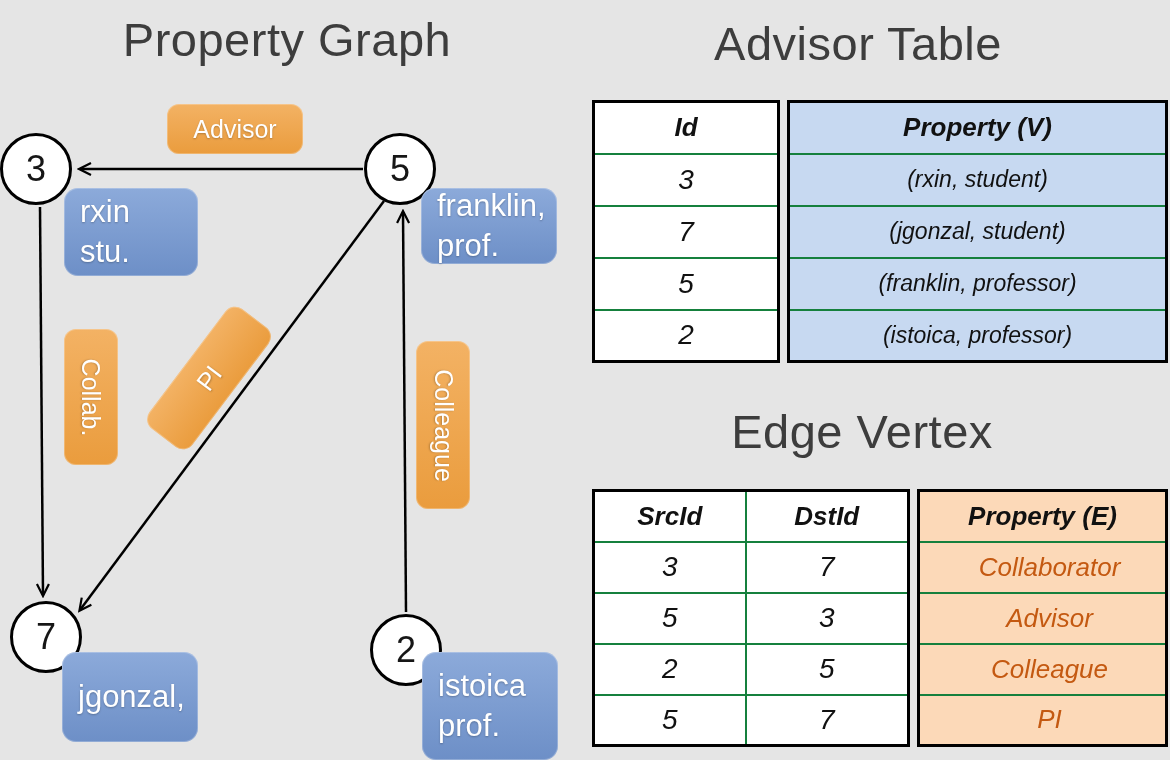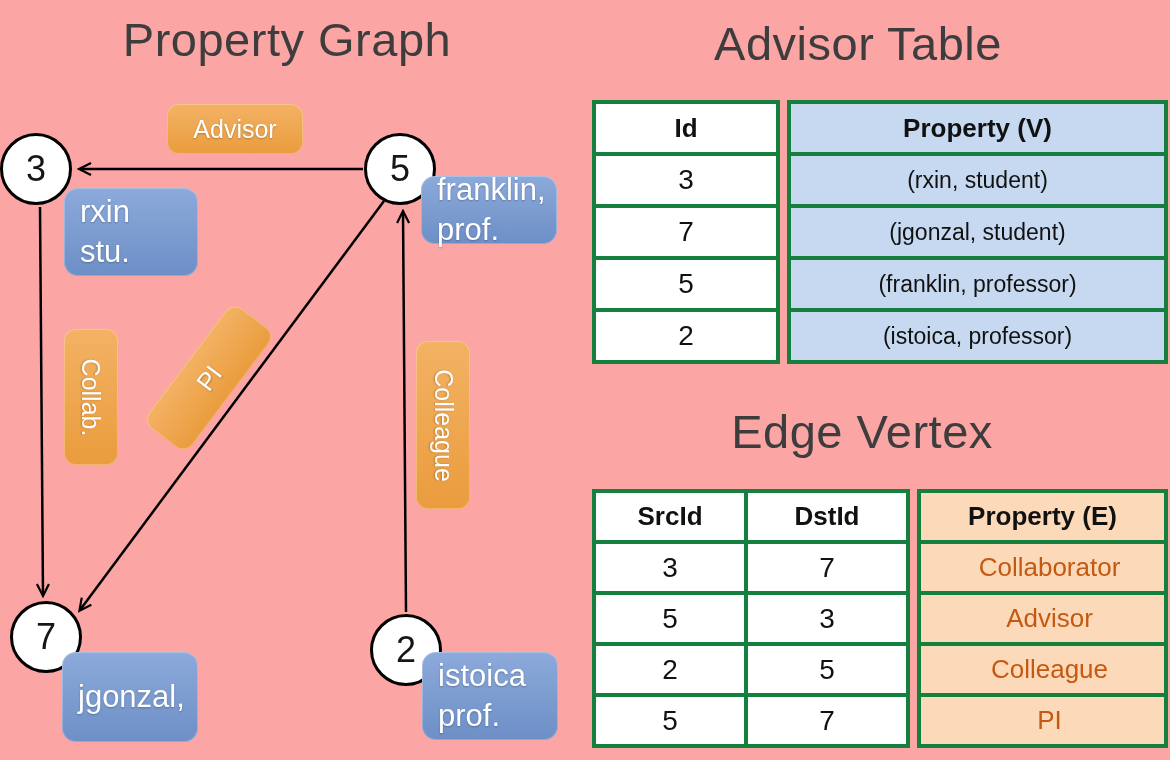--- a/index.html
+++ b/index.html
@@ -1,21 +1,21 @@
 <!DOCTYPE html>
 <html style="--title-text: #3d3d3d; --vertex-box-top: #8caada; --vertex-box-bottom: #6d8fc7; --edge-box-top: #f3b264; --edge-box-bottom: #ea9c3d; --vertex-cell-bg: #c7d9f1; --edge-cell-bg: #fcd9b8; --edge-property-text: #c45911; --line: #000000;"><head>
 <meta charset="utf-8">
 <style>
   * { margin: 0; padding: 0; box-sizing: border-box; }
   html, body { background: #ffffff; }
   body {
     width: 1170px; height: 760px; overflow: hidden;
     font-family: "Liberation Sans", sans-serif;
   }
-  .canvas { position: relative; width: 1170px; height: 760px; background: #fca5a5; }
+  .canvas { position: relative; width: 1170px; height: 760px; background: #e5e5e5; }
   .abs { position: absolute; }
 
   
   .big-title {
     font-size: 47px; color: var(--title-text, #3d3d3d);
     text-align: center; letter-spacing: 0.5px; z-index: 2;
   }
 
   
   .node {
@@ -45,22 +45,22 @@
   }
   .ebox.vertical span { transform: rotate(90deg); white-space: nowrap; display: block; }
 
   
   svg.edges { z-index: 1; }
 
   
   .tbl-flex { display: flex; gap: 7px; z-index: 2; }
   table.subtable { border-collapse: collapse; table-layout: fixed; background: #fff; }
   .subtable th, .subtable td {
-    border: 4px solid #15803d; text-align: center; vertical-align: middle;
-    overflow: hidden; white-space: nowrap; color: #111;
+    border: 2px solid #15803d; text-align: center; vertical-align: middle;
+    overflow: hidden; white-space: nowrap; color: #111; font-style: italic;
   }
   .subtable { border: 3px solid #000; }
   .subtable th { font-weight: bold; font-size: 26px; }
   .vt .subtable th, .vt .subtable td, .vt th, .vt td { height: 52px; }
   .et th, .et td { height: 51px; }
   td.num { font-size: 28px; }
   td.propv { font-size: 23px; }
   .blue-bg { background: var(--vertex-cell-bg, #c7d9f1); }
   .orange-bg { background: var(--edge-cell-bg, #fcd9b8); }
   td.prope { font-size: 26px; color: var(--edge-property-text, #c45911); padding-left: 14px; }
@@ -86,28 +86,28 @@
 
   <div class="abs node" style="left:0px;   top:133px;">3</div>
   <div class="abs node" style="left:364px; top:133px;">5</div>
   <div class="abs node" style="left:10px;  top:601px;">7</div>
   <div class="abs node" style="left:370px; top:614px;">2</div>
 
   <div class="abs pbox" style="left:64px; top:188px; width:134px; height:88px;">
     <span>rxin</span>
     <span>stu.</span>
   </div>
-  <div class="abs pbox" style="left:421px; top:176px; width:136px; height:68px;justify-content:center;">
+  <div class="abs pbox" style="left:421px; top:188px; width:136px; height:76px;justify-content:center;">
     <span>franklin,</span>
     <span>prof.</span>
   </div>
   <div class="abs pbox" style="left:62px; top:652px; width:136px; height:90px;">
     <span>jgonzal,</span>
   </div>
-  <div class="abs pbox" style="left:422px; top:652px; width:136px; height:88px;">
+  <div class="abs pbox" style="left:422px; top:652px; width:136px; height:108px;">
     <span>istoica</span>
     <span>prof.</span>
   </div>
 
   <div class="abs ebox" style="left:167px; top:104px; width:136px; height:50px;">Advisor</div>
   <div class="abs ebox vertical" style="left:64px; top:329px; width:54px; height:136px;">
     <span>Collab.</span>
   </div>
   <div class="abs ebox" style="left:134px; top:351px; width:150px; height:54px; transform:rotate(-53deg);">PI</div>
   <div class="abs ebox vertical" style="left:416px; top:341px; width:54px; height:168px;">

